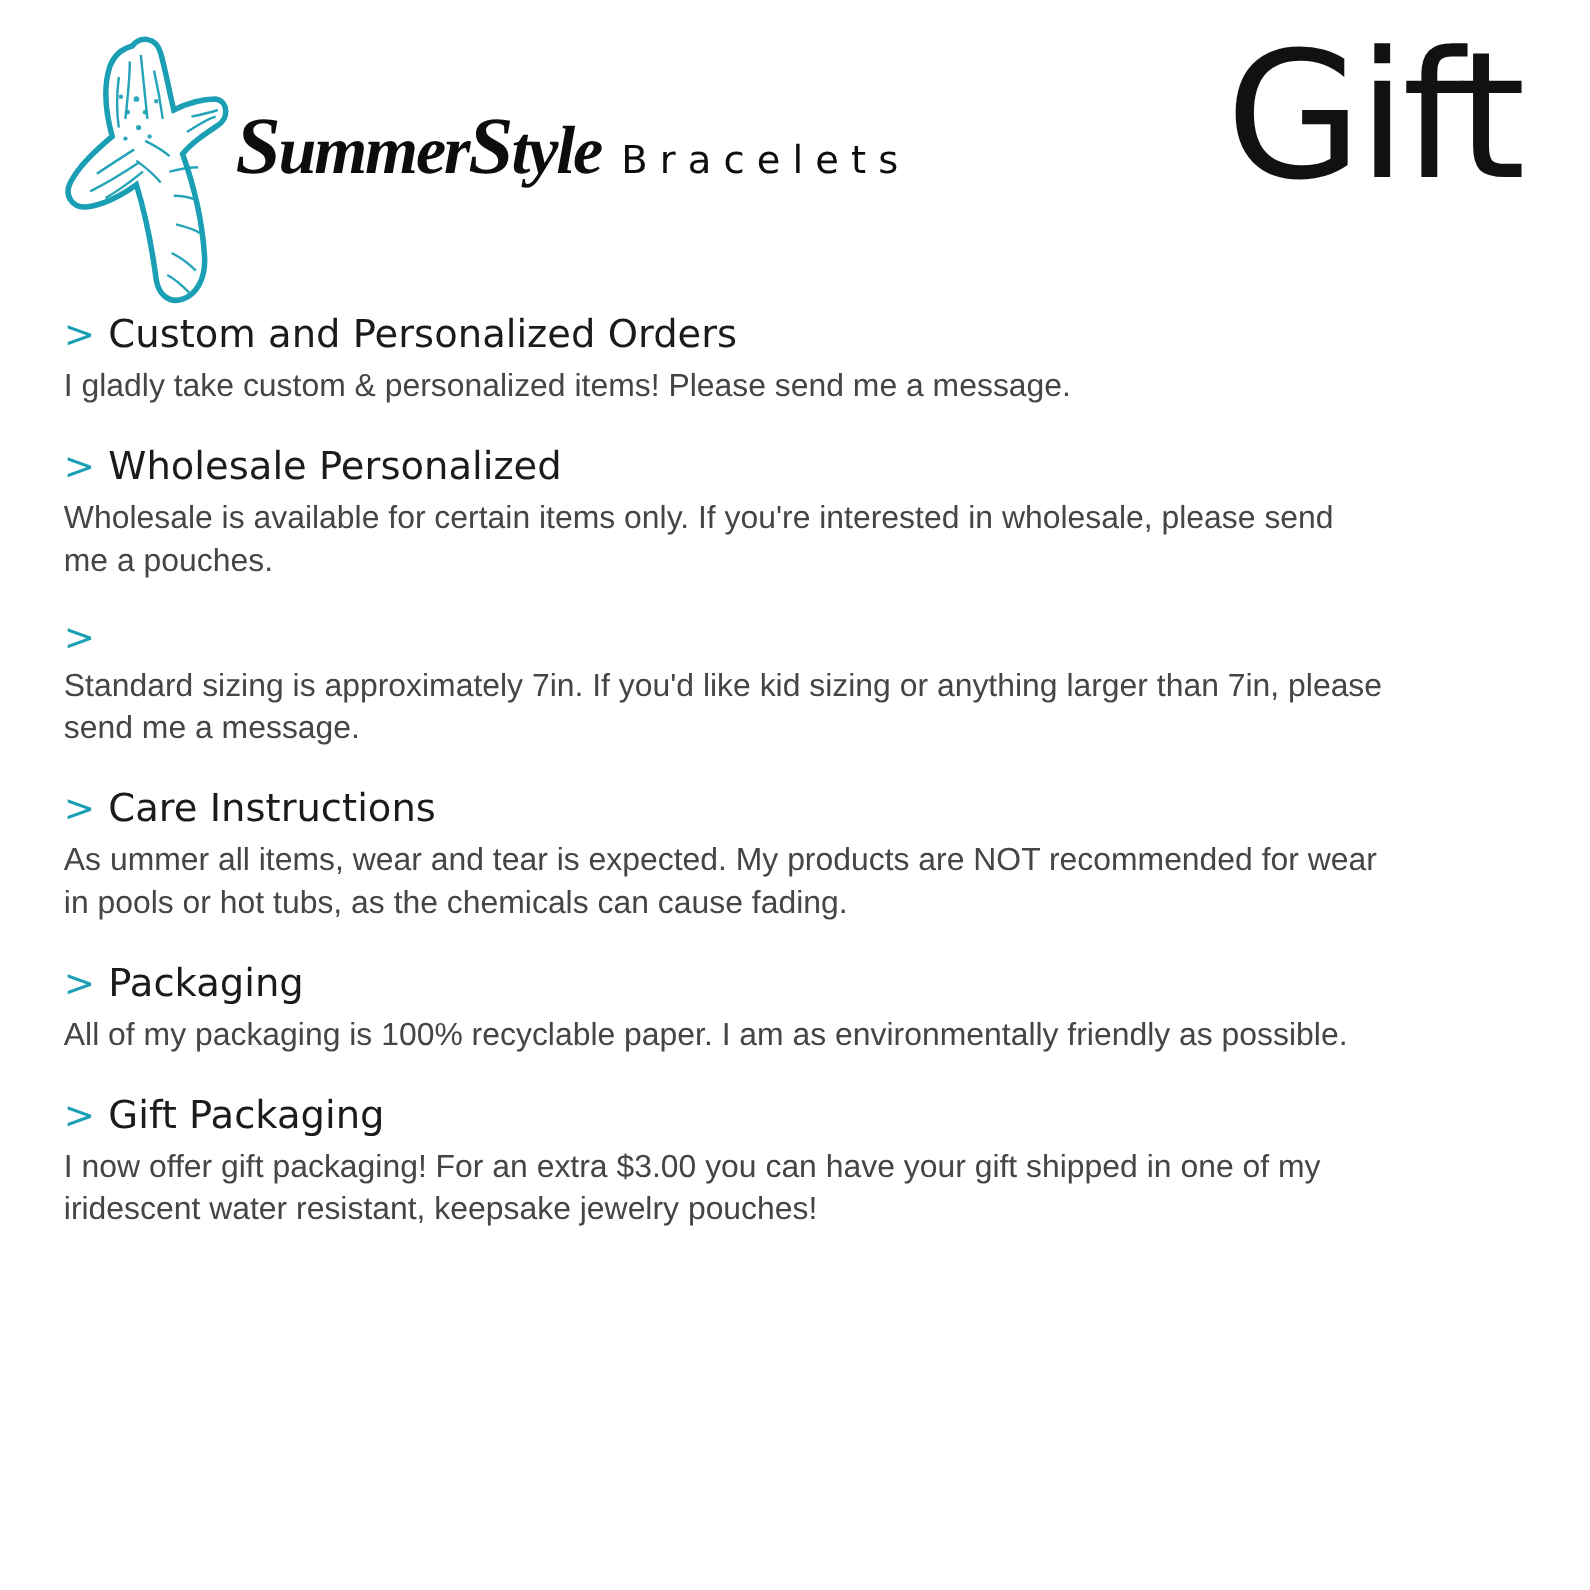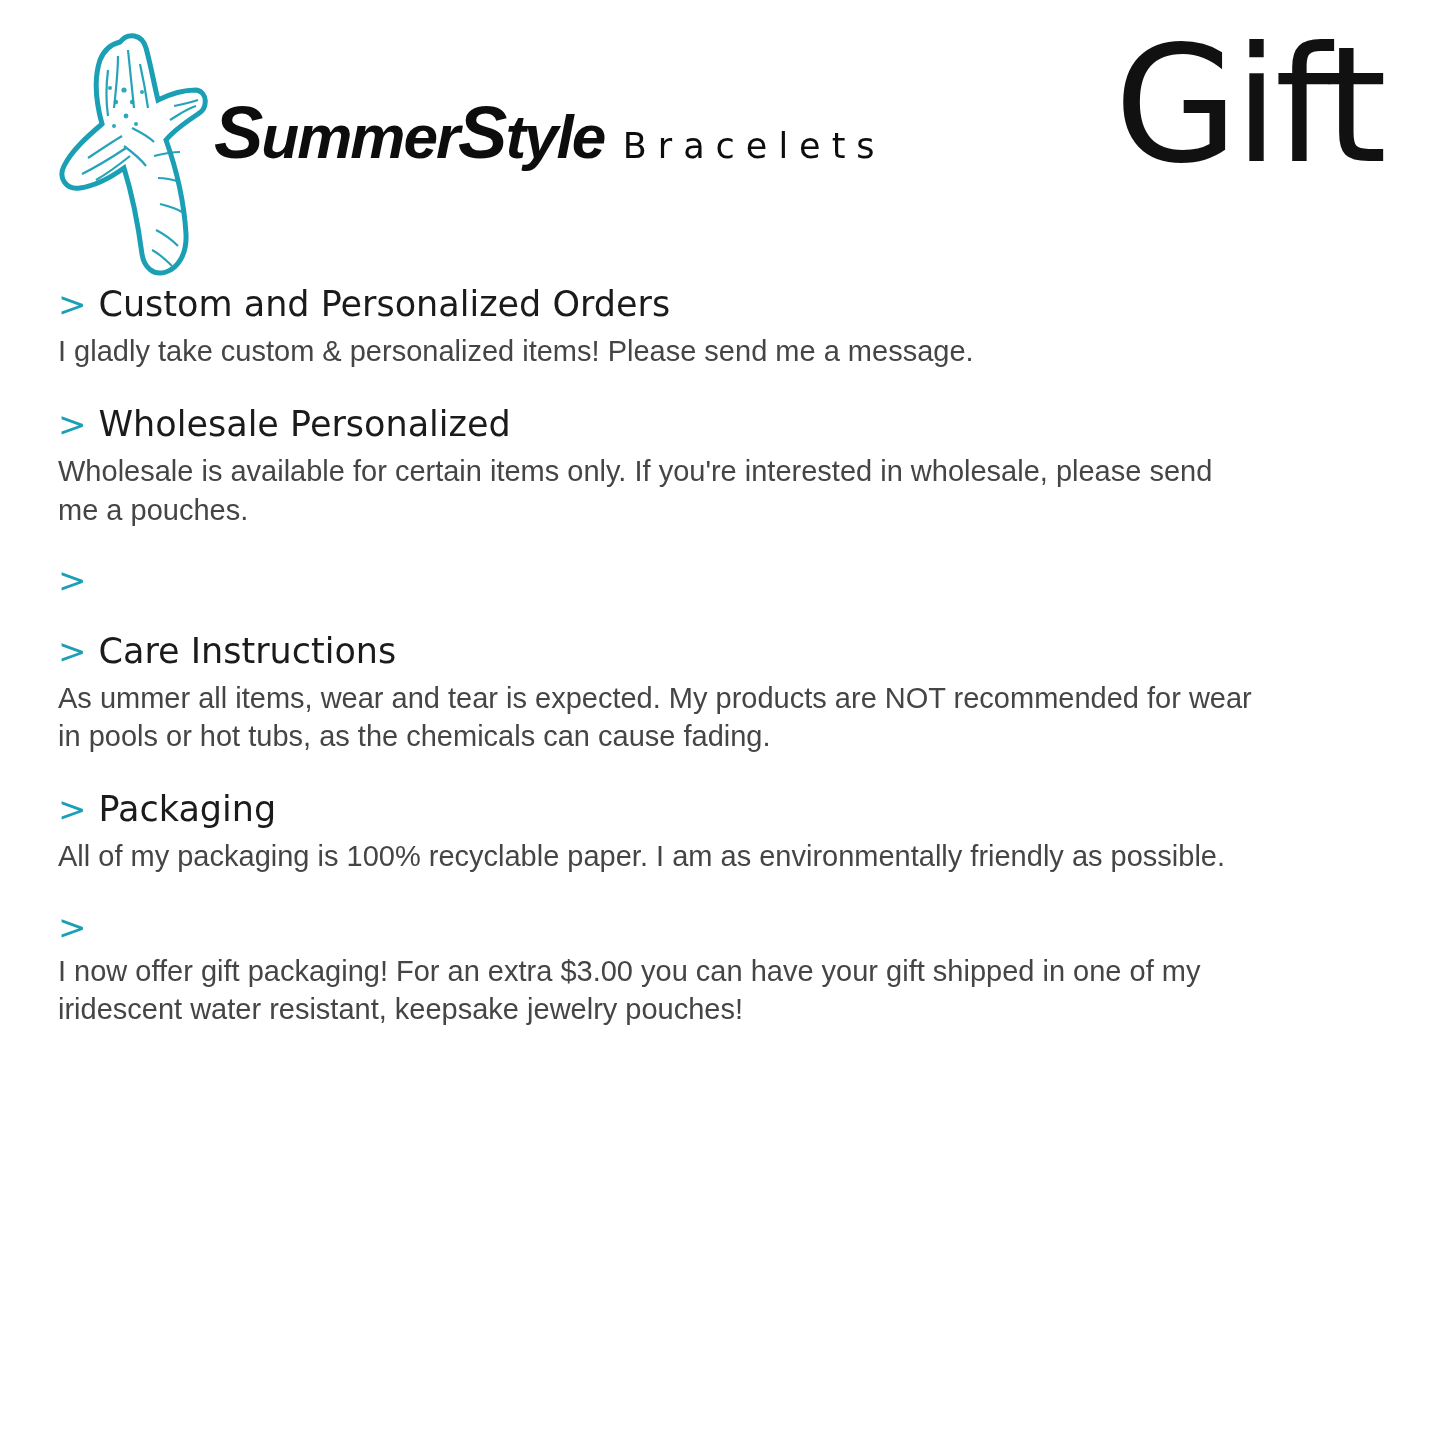--- a/index.html
+++ b/index.html
@@ -44,21 +44,21 @@
     position: relative;
     top: 4px;
   }
 
   .brand-text {
     margin-left: 6px;
     margin-top: 72px;
   }
 
   .brand-line1 {
-    font-family: Liberation Sans, sans-serif;
+    font-family: Liberation Serif, serif;
     font-weight: bold;
     font-style: italic;
     font-size: 62px;
     letter-spacing: -2px;
     color: #0d0d0d;
     line-height: 1;
     white-space: nowrap;
   }
   .brand-line1 .big {
     font-size: 74px;
@@ -186,20 +186,21 @@
         <span class="chev">&gt;</span>
         <span>Wholesale Personalized</span>
       </div>
       <div class="faq-a">Wholesale is available for certain items only. If you're interested in wholesale, please send me a pouches.</div>
     </div>
 
     <div class="faq-item">
       <div class="faq-q">
         <span class="chev">&gt;</span>
       </div>
+      <div class="faq-a">Standard sizing is approximately 7in. If you'd like kid sizing or anything larger than 7in, please send me a message.</div>
     </div>
 
     <div class="faq-item">
       <div class="faq-q">
         <span class="chev">&gt;</span>
         <span>Care Instructions</span>
       </div>
       <div class="faq-a">As ummer all items, wear and tear is expected. My products are NOT recommended for wear in pools or hot tubs, as the chemicals can cause fading.</div>
     </div>
 
@@ -207,18 +208,19 @@
       <div class="faq-q">
         <span class="chev">&gt;</span>
         <span>Packaging</span>
       </div>
       <div class="faq-a">All of my packaging is 100% recyclable paper. I am as environmentally friendly as possible.</div>
     </div>
 
     <div class="faq-item">
       <div class="faq-q">
         <span class="chev">&gt;</span>
+        <span>Gift Packaging</span>
       </div>
       <div class="faq-a">I now offer gift packaging! For an extra $3.00 you can have your gift shipped in one of my iridescent water resistant, keepsake jewelry pouches!</div>
     </div>
 
   </div>
 </div>
 
 </body></html>

